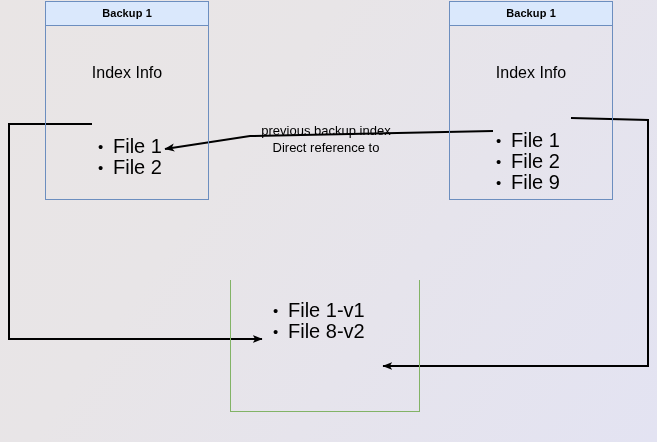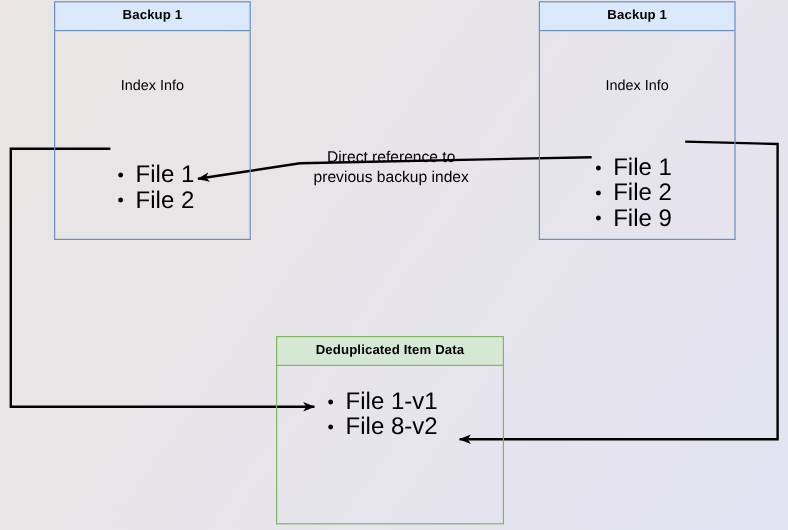--- a/index.html
+++ b/index.html
@@ -60,21 +60,21 @@
   }
   .green .node-body {
     border: 1px solid #82b366;
     border-top: none;
   }
   .index-label {
     position: absolute;
     left: 0;
     right: 0;
     text-align: center;
-    font-size: 12px;
+    font-size: 16px;
     color: #000000;
   }
   ul.file-list {
     position: absolute;
     margin: 0;
     padding: 0;
     list-style: none;
   }
   ul.file-list li {
     font-size: 20px;
@@ -137,27 +137,26 @@
       <div class="index-label" style="top:38px;">Index Info</div>
       <ul class="file-list" style="left:46px; top:104px;">
         <li>File 1</li>
         <li>File 2</li>
         <li>File 9</li>
       </ul>
     </div>
   </div>
 
   <div class="node green" style="left:230px; top:280px; width:190px;">
-    <div class="node-head">Deduplicated Item Data</div>
     <div class="node-body" style="height:132px;">
       <ul class="file-list" style="left:42px; top:20px;">
         <li>File 1-v1</li>
         <li>File 8-v2</li>
       </ul>
     </div>
   </div>
 
   <div class="edge-label" style="left:250px; top:122px; width:152px;">
+    <div>previous backup index</div>
     <div>Direct reference to</div>
-    <div>previous backup index</div>
   </div>
 
 </div>
 
 </body></html>

